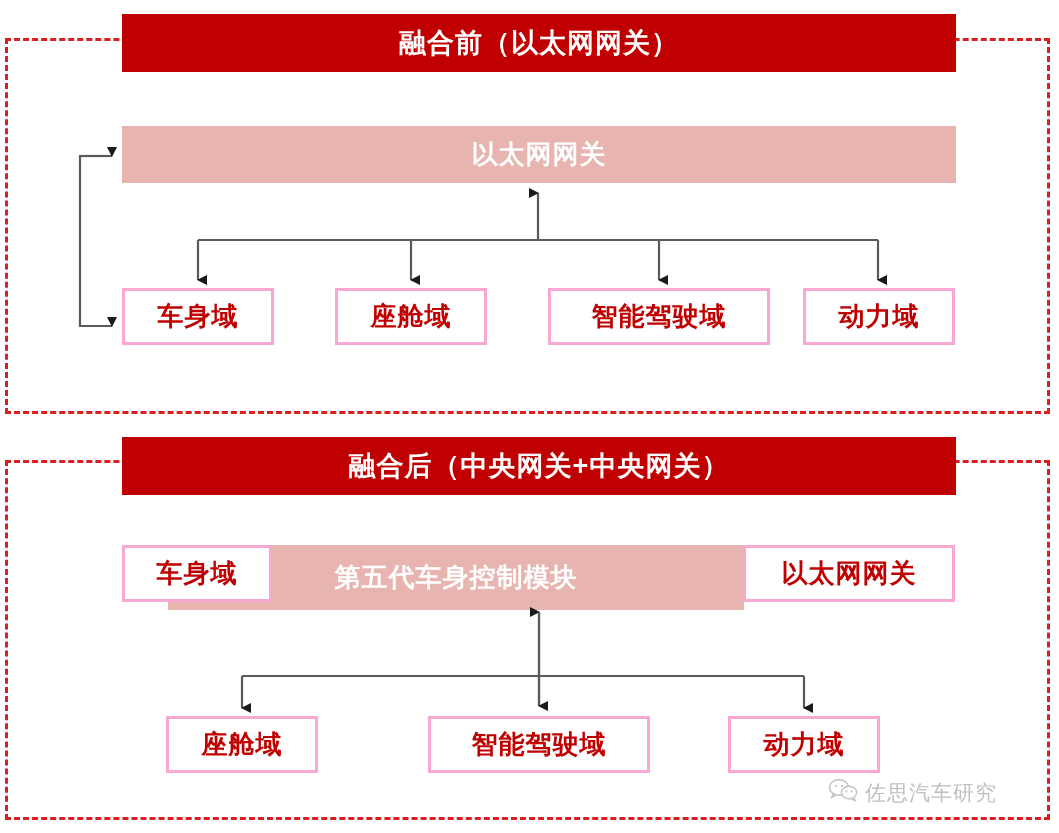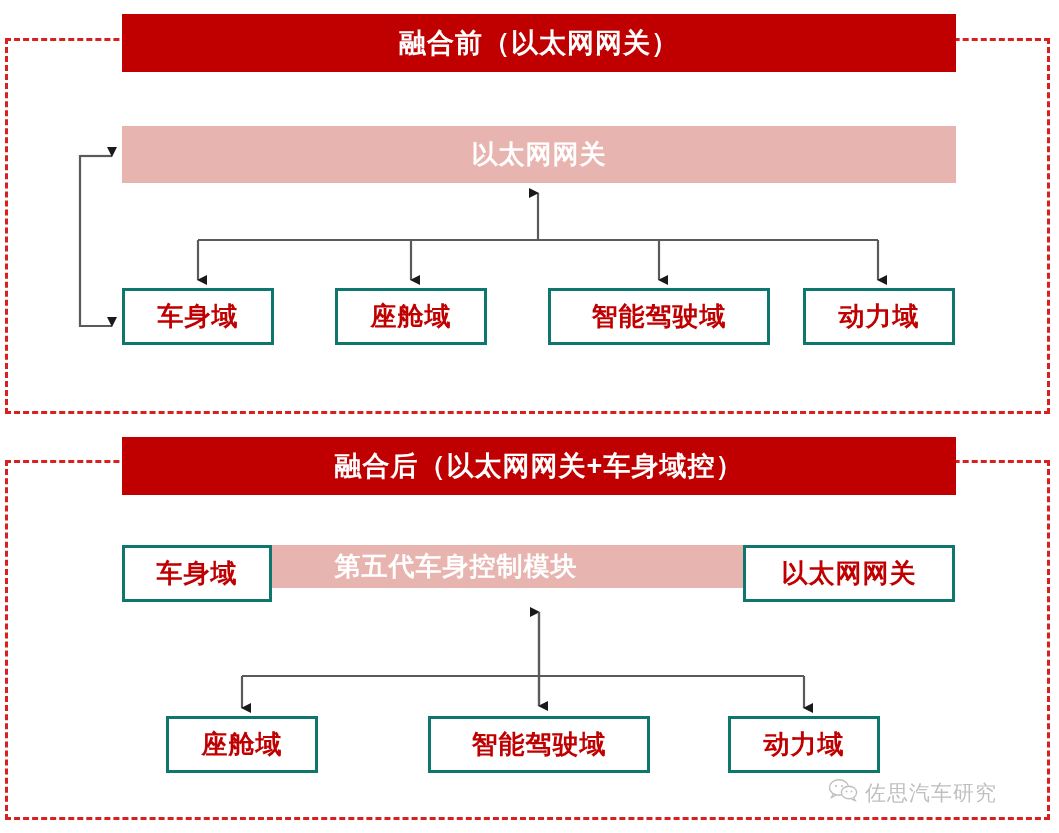--- a/index.html
+++ b/index.html
@@ -51,27 +51,27 @@
     color: #ffffff;
     display: flex;
     align-items: center;
     justify-content: center;
     font-size: 26px;
     font-weight: bold;
     letter-spacing: 1px;
     box-sizing: border-box;
   }
   #gateway-bar { left: 122px; top: 126px; width: 834px; height: 57px; }
-  #bcm-bar     { left: 168px; top: 545px; width: 576px; height: 43px; }
+  #bcm-bar     { left: 168px; top: 545px; width: 576px; height: 65px; }
 
   
   .domain-box {
     position: absolute;
     background: #ffffff;
-    border: 3px solid #0f766e;
+    border: 3px solid #f9a8d4;
     color: #c00000;
     display: flex;
     align-items: center;
     justify-content: center;
     font-size: 26px;
     font-weight: bold;
     letter-spacing: 1px;
     box-sizing: border-box;
     z-index: 5;
   }
@@ -169,21 +169,21 @@
 
   <div class="title-bar" id="title-top">融合前（以太网网关）</div>
 
   <div class="pink-bar" id="gateway-bar">以太网网关</div>
 
   <div class="domain-box" id="box-body-1">车身域</div>
   <div class="domain-box" id="box-cockpit-1">座舱域</div>
   <div class="domain-box" id="box-adas-1">智能驾驶域</div>
   <div class="domain-box" id="box-power-1">动力域</div>
 
-  <div class="title-bar" id="title-bottom">融合后（以太网网关+车身域控）</div>
+  <div class="title-bar" id="title-bottom">融合后（中央网关+中央网关）</div>
 
   <div class="pink-bar" id="bcm-bar">第五代车身控制模块</div>
 
   <div class="domain-box" id="box-body-2">车身域</div>
   <div class="domain-box" id="box-gateway-2">以太网网关</div>
 
   <div class="domain-box" id="box-cockpit-2">座舱域</div>
   <div class="domain-box" id="box-adas-2">智能驾驶域</div>
   <div class="domain-box" id="box-power-2">动力域</div>
 

